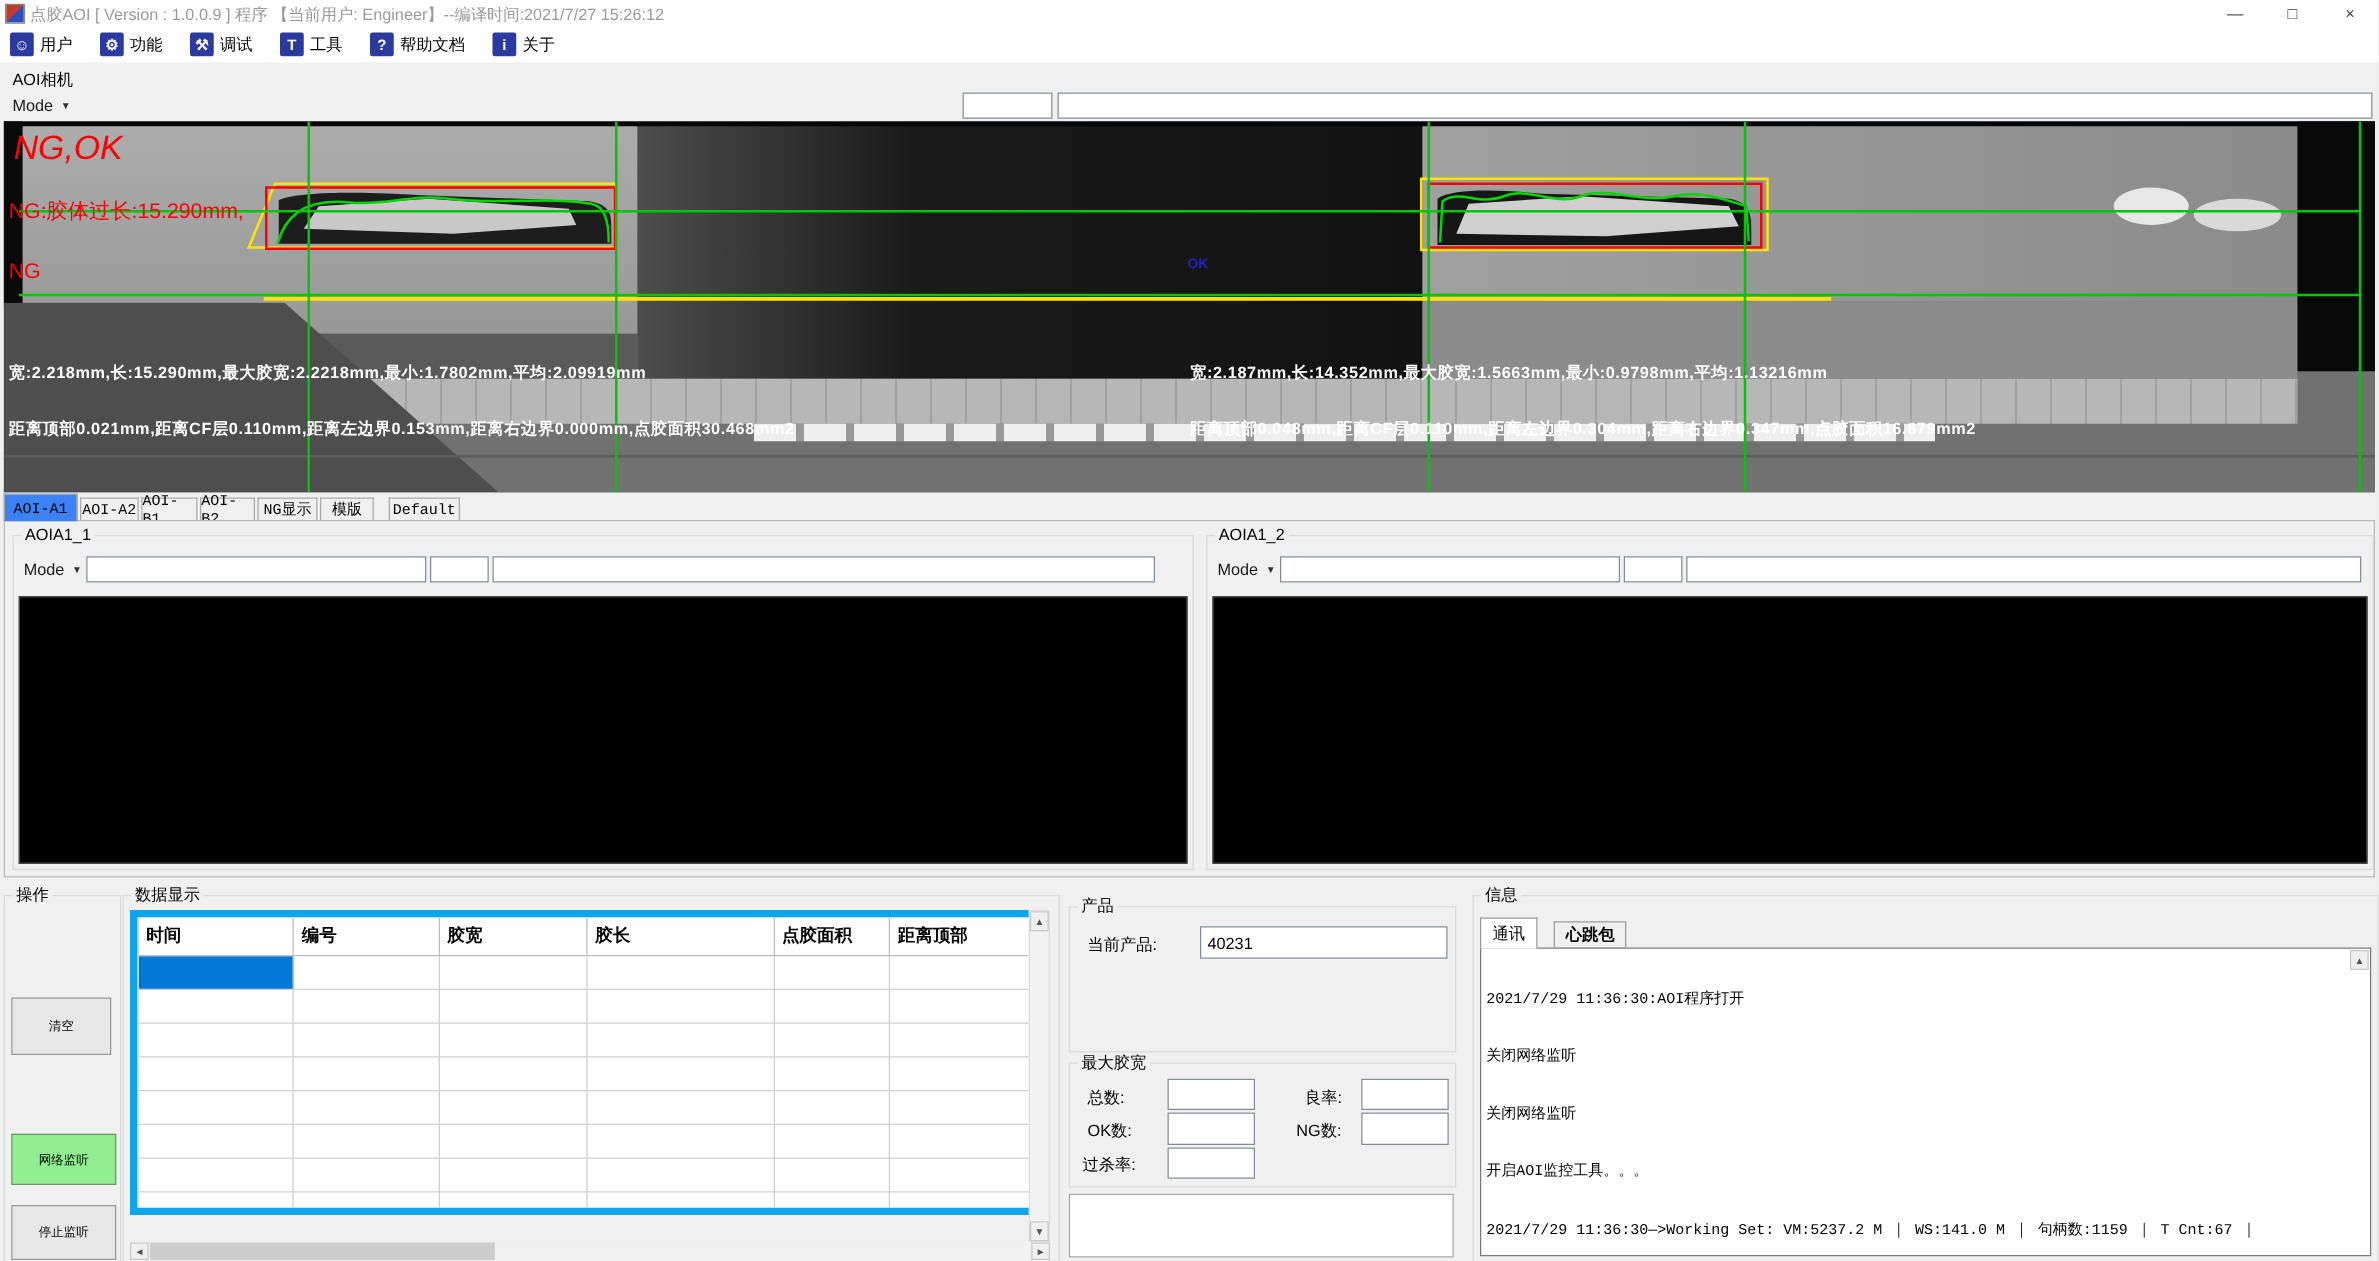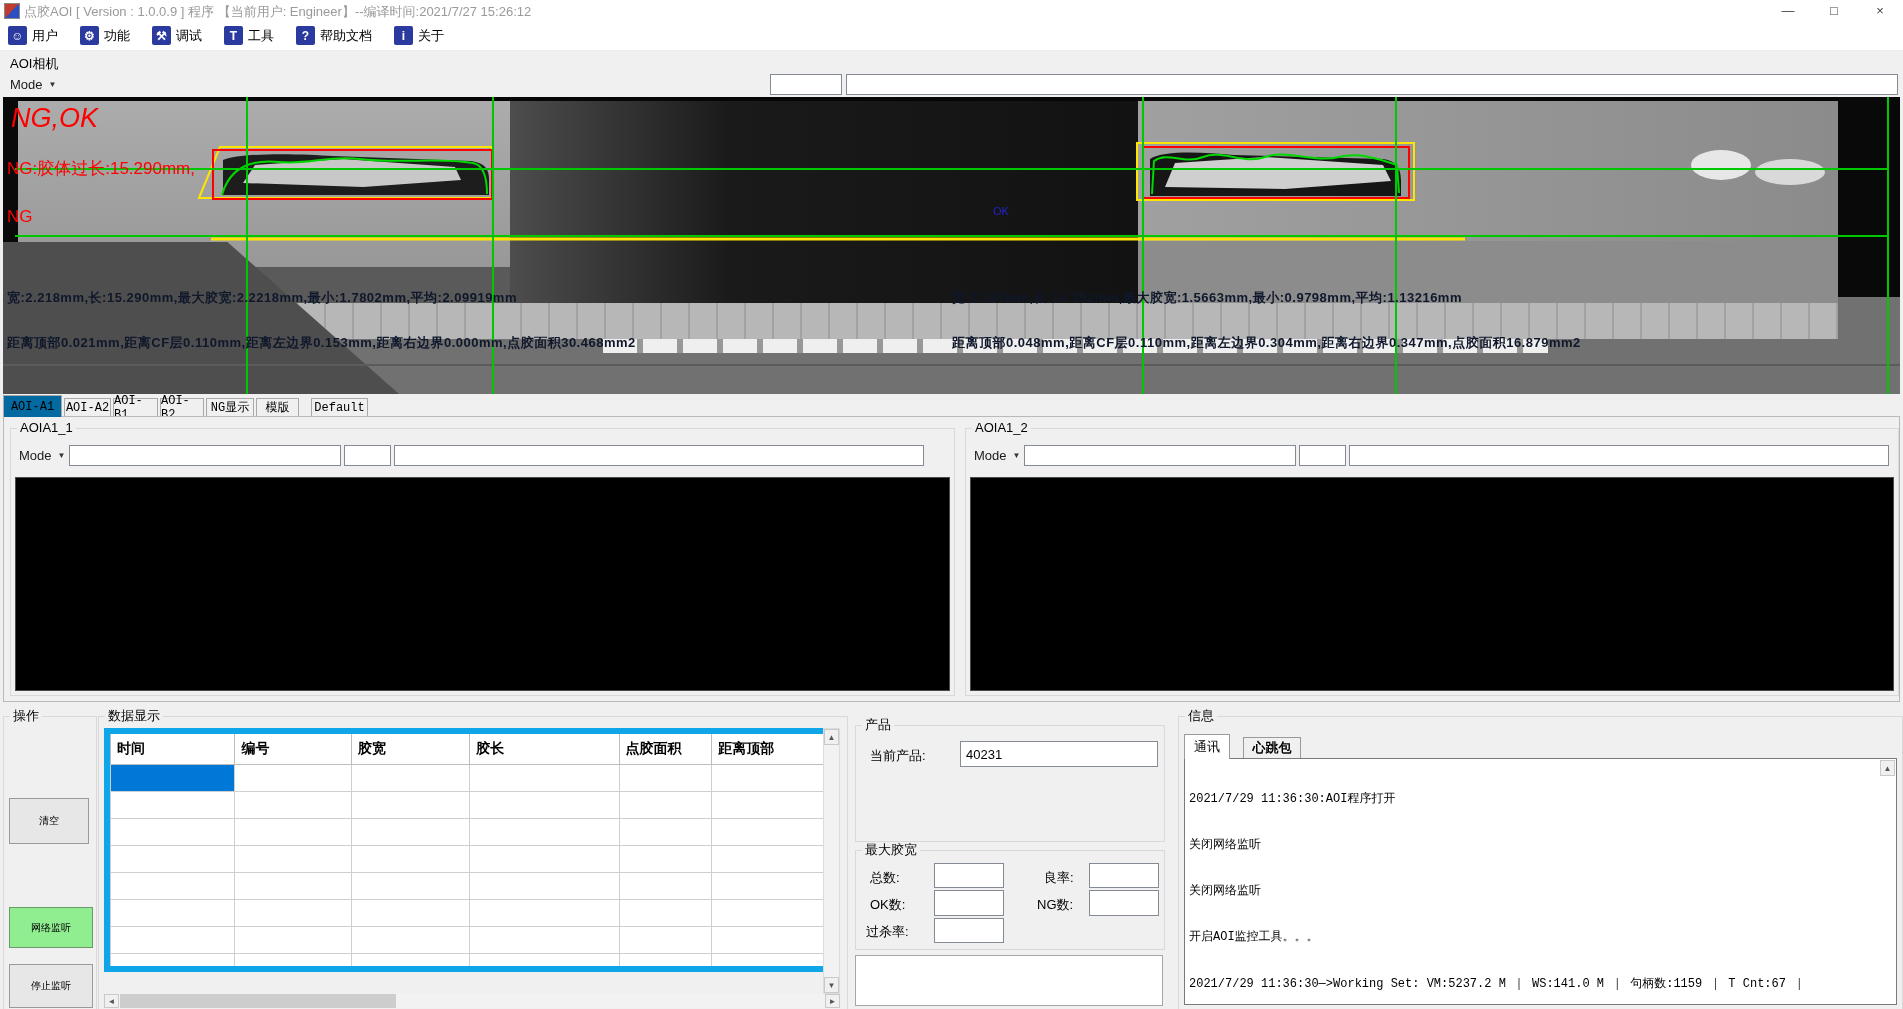--- a/index.html
+++ b/index.html
@@ -23,37 +23,37 @@
   
   .tbox{background:#fff;border:1px solid #858b94;box-sizing:border-box;font-size:13px;display:flex;align-items:center;}
   .tbox.center{justify-content:center;}
   .combo{display:flex;align-items:center;gap:6px;font-size:13px;color:#1a1a1a;}
   .combo .arrow{font-size:8px;color:#333;}
   
   .camview{left:3px;top:97px;width:1897px;height:297px;background:#717171;overflow:hidden;}
   .ov-text{position:absolute;white-space:nowrap;pointer-events:none;}
   
   .tab{position:absolute;top:398px;height:18px;background:#f0f0f0;border:1px solid #a9a9a9;border-bottom:none;box-sizing:border-box;display:flex;align-items:center;justify-content:center;font-size:12px;font-family:"Liberation Mono","DejaVu Sans Mono",monospace;}
-  .tab.sel{top:395px;height:22px;background:#0369a1;z-index:3;}
+  .tab.sel{top:395px;height:22px;background:#3b82f6;z-index:3;}
   .tabpanel{left:3px;top:416px;width:1897px;height:286px;background:#f0f0f0;border:1px solid #b9b9b9;box-sizing:border-box;}
   .blackview{background:#000;border:1px solid #4a4a4a;box-sizing:border-box;}
   
   .btn{display:flex;align-items:center;justify-content:center;background:#e7e7e7;border:1px solid #9a9a9a;box-sizing:border-box;font-size:10px;cursor:default;}
   .btn.green{background:#90ee90;border-color:#6a9a6a;}
   
   .datatable{border-collapse:collapse;background:#fff;table-layout:fixed;}
   .datatable th{border:1px solid #bdbdbd;border-top:none;font-size:14px;font-weight:bold;text-align:left;padding:0 6px;height:30px;background:#fff;}
   .datatable td{border:1px solid #cfcfcf;height:26px;padding:0;}
   .datatable td.sel{background:#0078d7;}
   .sbar-btn{display:flex;align-items:center;justify-content:center;background:#f0f0f0;border:1px solid #c9c9c9;color:#555;font-size:8px;box-sizing:border-box;}
   
   .log{font-family:"Liberation Mono","DejaVu Sans Mono",monospace;font-size:12px;line-height:15.4px;color:#000;white-space:pre;}
   .itab{position:absolute;display:flex;align-items:center;justify-content:center;font-size:13px;background:#f0f0f0;border:1px solid #9a9a9a;box-sizing:border-box;}
   .itab.sel{background:#fff;border-bottom:none;z-index:2;}
-  .stats{font-size:13px;color:#0f172a;font-weight:bold;letter-spacing:0.5px;}
+  .stats{font-size:13px;color:#ffffff;font-weight:bold;letter-spacing:0.5px;}
 </style>
 </head>
 <body>
 
 <div id="app">
 
   <div class="abs titlebar">
     <div class="abs app-icon"></div>
     <div class="abs title-text">点胶AOI [ Version : 1.0.0.9 ] 程序 【当前用户: Engineer】--编译时间:2021/7/27 15:26:12</div>
     <div class="abs win-controls">
@@ -138,21 +138,21 @@
       <line x1="244" y1="0" x2="244" y2="297" stroke="#00c800" stroke-width="2"></line>
       <line x1="490" y1="0" x2="490" y2="297" stroke="#00c800" stroke-width="2"></line>
       <line x1="1140" y1="0" x2="1140" y2="297" stroke="#00c800" stroke-width="2"></line>
       <line x1="1393" y1="0" x2="1393" y2="297" stroke="#00c800" stroke-width="2"></line>
       <line x1="1885" y1="0" x2="1885" y2="297" stroke="#00c800" stroke-width="2"></line>
     </svg>
 
     <div class="ov-text" style="left:8px;top:6px;color:#ff0000;font-size:27px;font-style:italic;">NG,OK</div>
     <div class="ov-text" style="left:4px;top:60px;color:#ff0000;font-size:17px;">NG:胶体过长:15.290mm,</div>
     <div class="ov-text" style="left:4px;top:110px;color:#ff0000;font-size:17px;">NG</div>
-    <div class="ov-text" style="left:990px;top:108px;color:#2222cc;font-size:11px;">OK</div>
+    <div class="ov-text" style="left:947px;top:108px;color:#2222cc;font-size:11px;font-weight:bold;">OK</div>
     <div class="ov-text stats" style="left:4px;top:192px;">宽:2.218mm,长:15.290mm,最大胶宽:2.2218mm,最小:1.7802mm,平均:2.09919mm</div>
     <div class="ov-text stats" style="left:4px;top:237px;">距离顶部0.021mm,距离CF层0.110mm,距离左边界0.153mm,距离右边界0.000mm,点胶面积30.468mm2</div>
     <div class="ov-text stats" style="left:949px;top:192px;">宽:2.187mm,长:14.352mm,最大胶宽:1.5663mm,最小:0.9798mm,平均:1.13216mm</div>
     <div class="ov-text stats" style="left:949px;top:237px;">距离顶部0.048mm,距离CF层0.110mm,距离左边界0.304mm,距离右边界0.347mm,点胶面积16.879mm2</div>
   </div>
 
   <div class="tab sel" style="left:3px;width:59px;">AOI-A1</div>
   <div class="tab" style="left:64px;width:47px;">AOI-A2</div>
   <div class="tab" style="left:113px;width:45px;">AOI-B1</div>
   <div class="tab" style="left:160px;width:44px;">AOI-B2</div>

